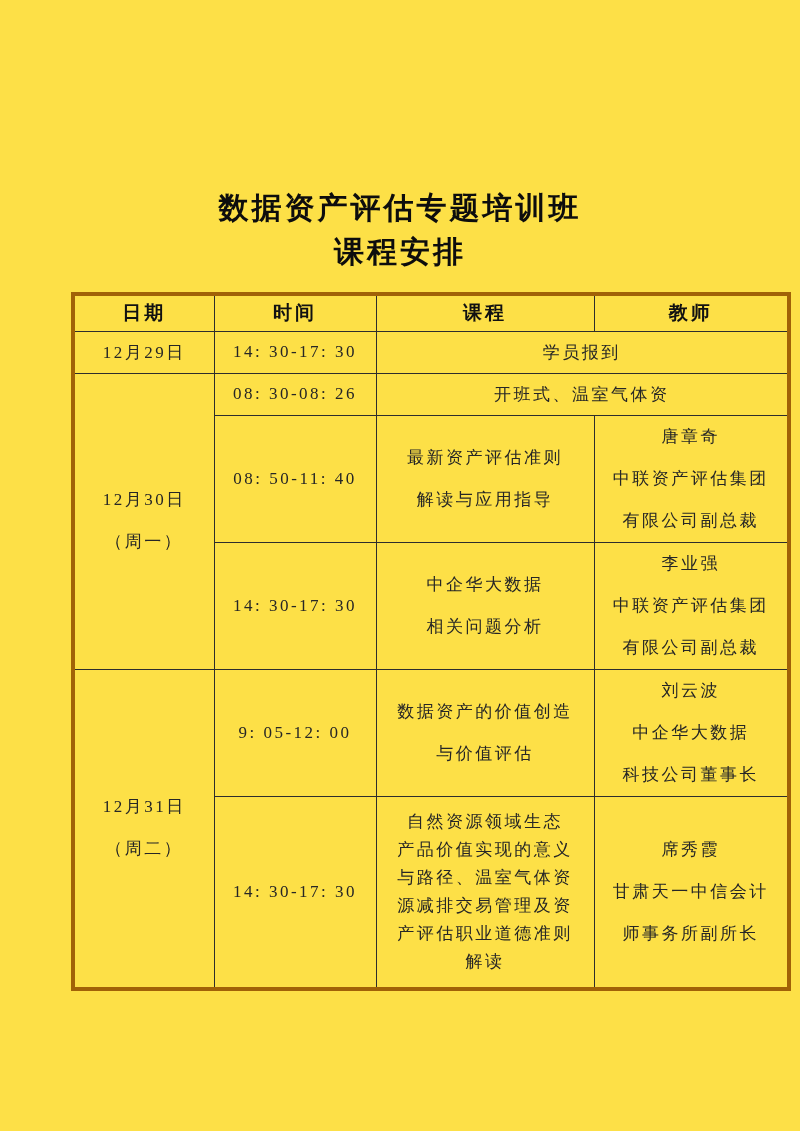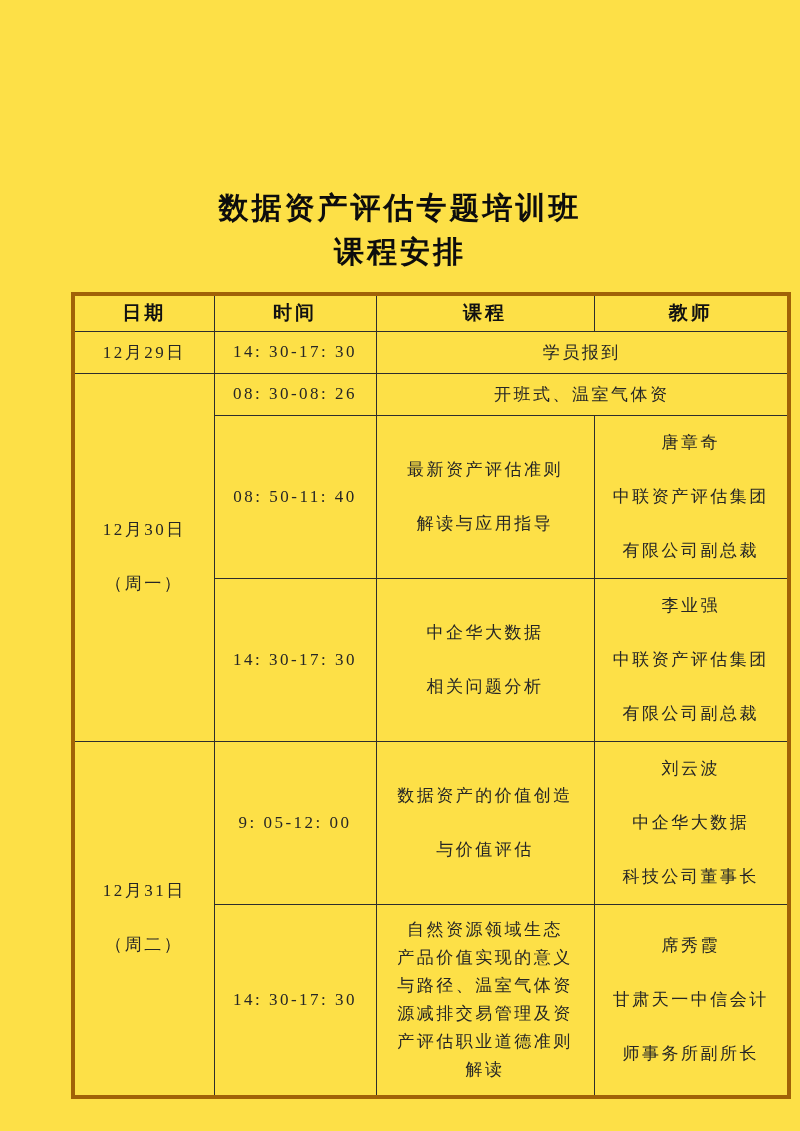--- a/index.html
+++ b/index.html
@@ -66,21 +66,21 @@
   }
 
   tr.r-header  { height: 37px; }
   tr.r-day1    { height: 42px; }
   tr.r-d2s1    { height: 42px; }
   tr.r-d2s2    { height: 120px; }
   tr.r-d2s3    { height: 120px; }
   tr.r-d3s1    { height: 122px; }
   tr.r-d3s2    { height: 193px; }
 
-  .lh-loose { line-height: 54px; }
+  .lh-loose { line-height: 42px; }
   .lh-tight { line-height: 28px; letter-spacing: 1.5px; }
   .time-cell { letter-spacing: 1px; }
 </style>
 </head>
 <body>
 
 <div class="page">
 
   <div class="title-block">
     <div class="doc-title">数据资产评估专题培训班</div>

